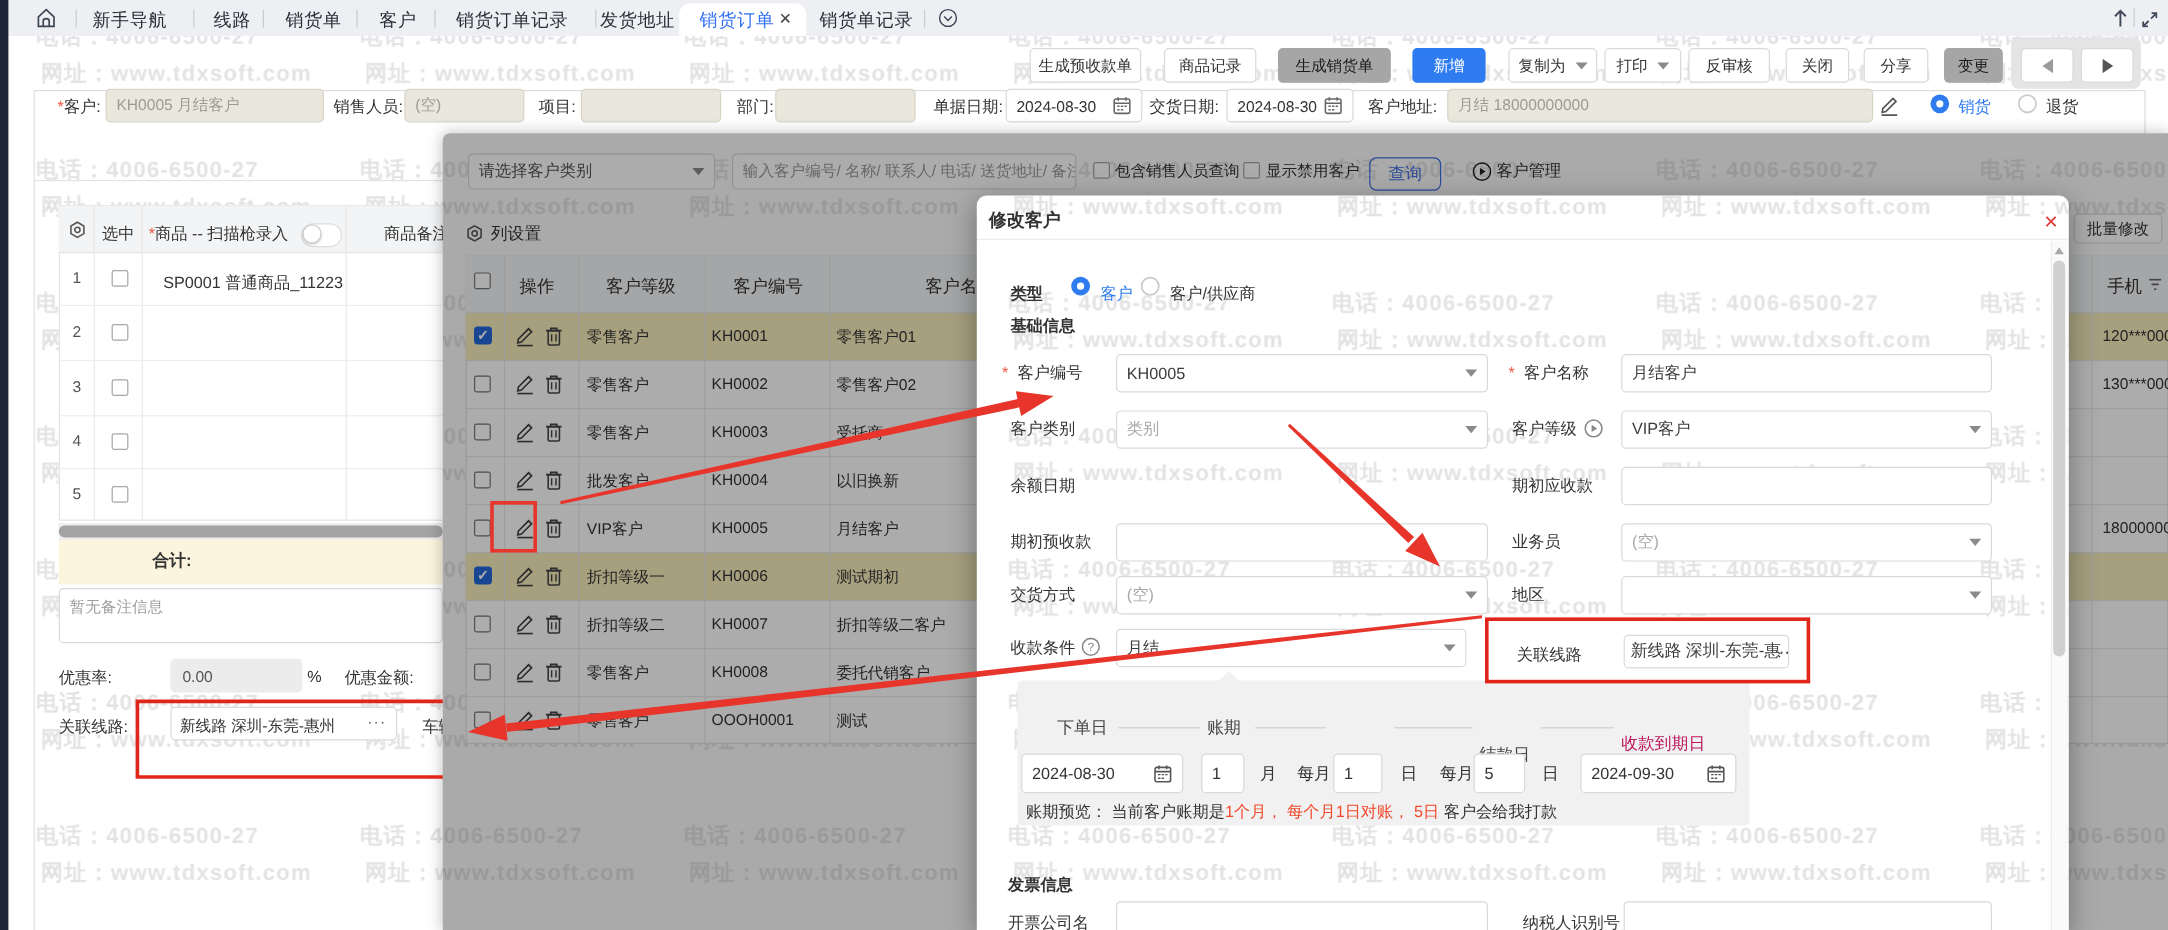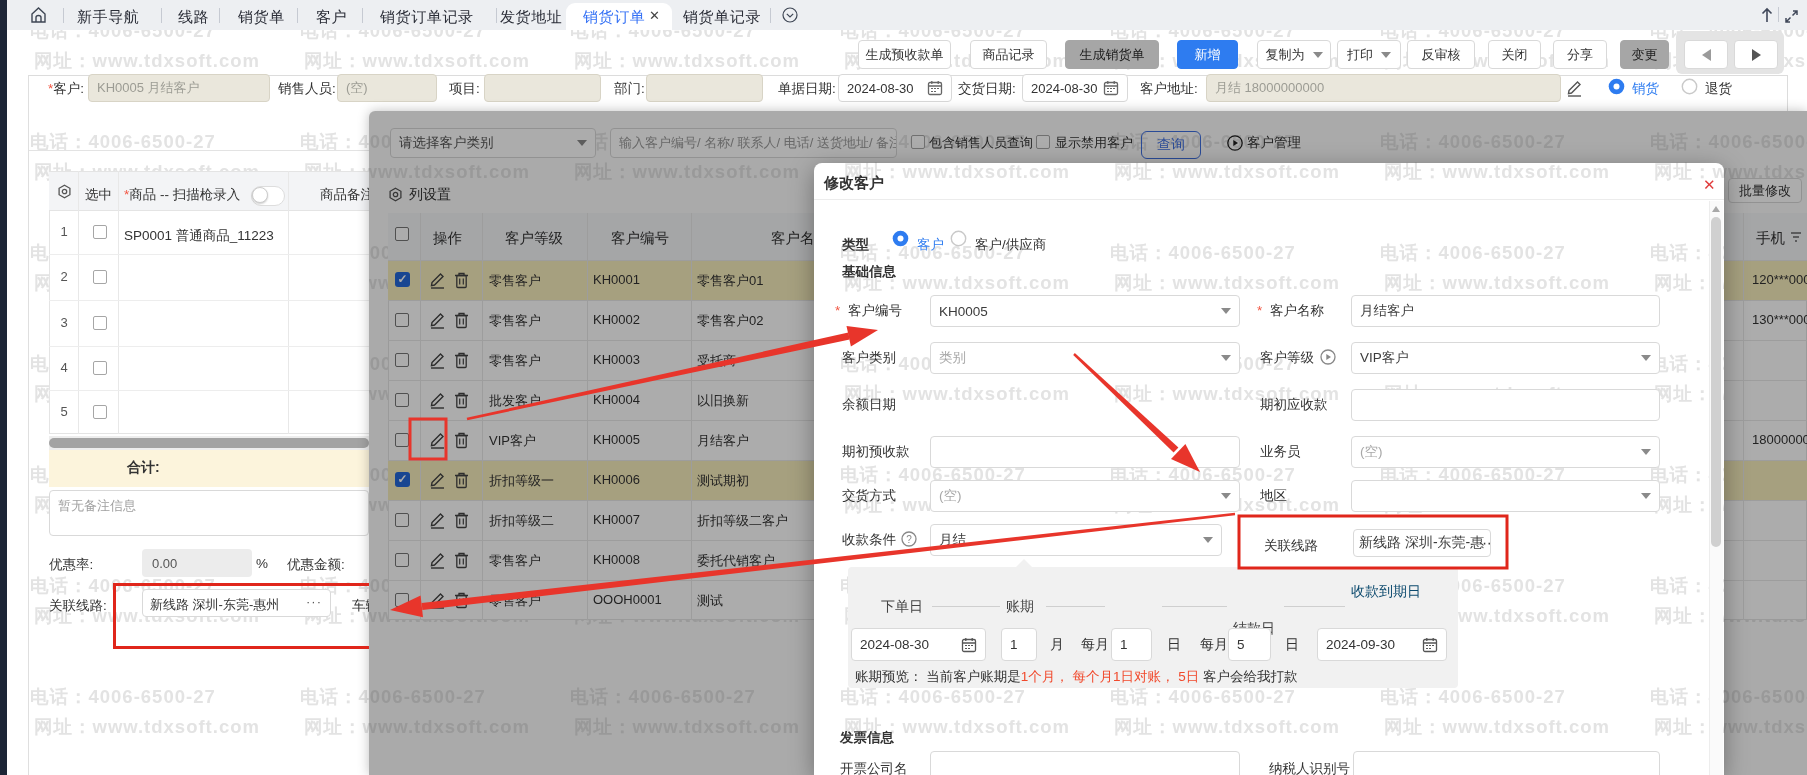--- a/index.html
+++ b/index.html
@@ -138,21 +138,21 @@
 <div class="cell" style="left:58px;top:224px;width:12px;text-align:center;color:#555;">1</div>
 <div class="cb" style="left:93px;top:225px;"></div>
 <div class="cell" style="left:58px;top:269px;width:12px;text-align:center;color:#555;">2</div>
 <div class="cb" style="left:93px;top:270px;"></div>
 <div class="cell" style="left:58px;top:315px;width:12px;text-align:center;color:#555;">3</div>
 <div class="cb" style="left:93px;top:316px;"></div>
 <div class="cell" style="left:58px;top:360px;width:12px;text-align:center;color:#555;">4</div>
 <div class="cb" style="left:93px;top:361px;"></div>
 <div class="cell" style="left:58px;top:404px;width:12px;text-align:center;color:#555;">5</div>
 <div class="cb" style="left:93px;top:405px;"></div>
-<div class="cell" style="left:124px;top:227px;font-size:13.5px;">SP0001 普通商品_11223</div>
+<div class="cell" style="left:136px;top:227px;font-size:13.5px;">SP0001 普通商品_11223</div>
 <div class="ab" style="left:49px;top:436px;width:323px;height:14px;background:#ededed;"></div>
 <div class="ab" style="left:49px;top:438px;width:320px;height:10px;background:#a3a3a3;border-radius:5px;"></div>
 <div class="ab" style="left:49px;top:450px;width:323px;height:37px;background:#fcf4dc;"></div>
 <div class="lbl" style="left:127px;top:459px;font-weight:bold;font-size:14px;">合计:</div>
 <div class="ab" style="left:49px;top:490px;width:320px;height:46px;background:#fff;border:1px solid #d9d9d9;border-radius:4px;"></div>
 <div class="cell" style="left:58px;top:497px;color:#9f9f9f;">暂无备注信息</div>
 <div class="lbl" style="left:49px;top:556px;">优惠率:</div>
 <div class="ab" style="left:142px;top:549px;width:110px;height:28px;background:#ececec;border-radius:4px;"></div>
 <div class="cell" style="left:152px;top:556px;color:#555;">0.00</div>
 <div class="lbl" style="left:256px;top:556px;">%</div>
@@ -400,21 +400,21 @@
 <div class="lbl" style="left:450px;top:374px;">关联线路</div>
 <div class="inp" style="left:539px;top:366px;width:138px;height:28px;font-size:14px;color:#3c3c3c;padding:0 5px;white-space:nowrap;overflow:hidden;">新线路 深圳-东莞-惠<span style="margin-left:-2px;">⋯</span></div>
 <div class="ab" style="left:34px;top:404px;width:610px;height:121px;background:#f1f1f1;border-radius:4px;"></div>
 <svg class="ab" style="left:201px;top:396px;" width="18" height="9" viewBox="0 0 18 9">
       <path d="M9 0 L18 9 L0 9 Z" fill="#f1f1f1"></path>
     </svg>
 <div class="cell" style="left:67px;top:435px;font-size:14px;color:#444;">下单日</div>
 <div class="cell" style="left:192px;top:435px;font-size:14px;color:#444;">账期</div>
 <div class="cell" style="left:297px;top:435px;font-size:14px;color:#444;margin-top:41px;">对账日</div>
 <div class="cell" style="left:419px;top:435px;font-size:14px;color:#444;margin-top:22px;">结款日</div>
-<div class="cell" style="left:537px;top:420px;font-size:14px;color:#0c4a6e;">收款到期日</div>
+<div class="cell" style="left:537px;top:448px;font-size:14px;color:#be185d;">收款到期日</div>
 <div class="ab" style="left:118px;top:443px;width:68px;height:1px;background:#cfcfcf;"></div>
 <div class="ab" style="left:232px;top:443px;width:59px;height:1px;background:#cfcfcf;"></div>
 <div class="ab" style="left:348px;top:443px;width:65px;height:1px;background:#cfcfcf;"></div>
 <div class="ab" style="left:470px;top:443px;width:61px;height:1px;background:#cfcfcf;"></div>
 <div class="inp" style="left:37px;top:465px;width:135px;height:33px;color:#333;font-size:13.5px;">2024-08-30<svg width="16" height="16" viewBox="0 0 16 16" style="flex:none;margin-left:auto;">
         <rect x="1.5" y="2.5" width="13" height="12" rx="1.5" fill="none" stroke="#555" stroke-width="1.3"></rect>
         <path d="M1.5 6 L14.5 6 M4.8 1 L4.8 4 M11.2 1 L11.2 4" stroke="#555" stroke-width="1.3" fill="none"></path>
         <path d="M4 8.5 h2 M7 8.5 h2 M10 8.5 h2 M4 11.5 h2 M7 11.5 h2" stroke="#555" stroke-width="1.2"></path>
       </svg></div>
 <div class="inp" style="left:187px;top:465px;width:36px;height:33px;color:#333;font-size:13.5px;">1</div>

